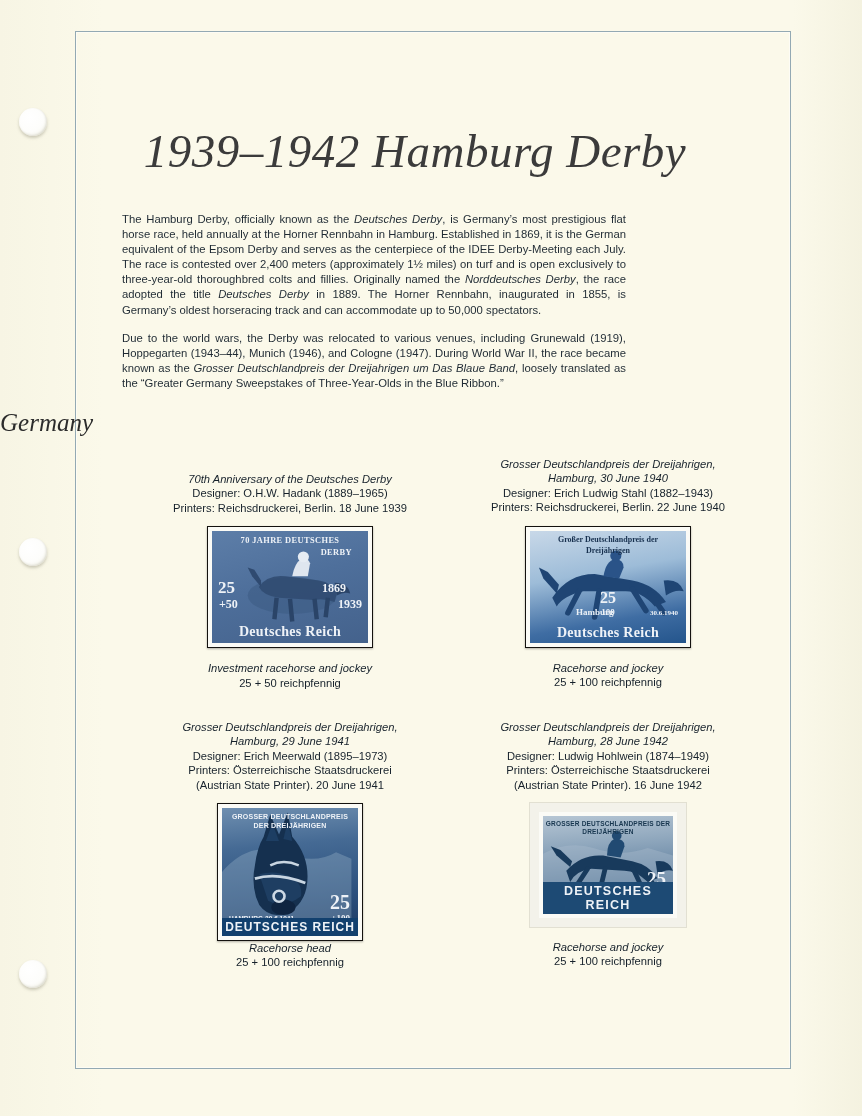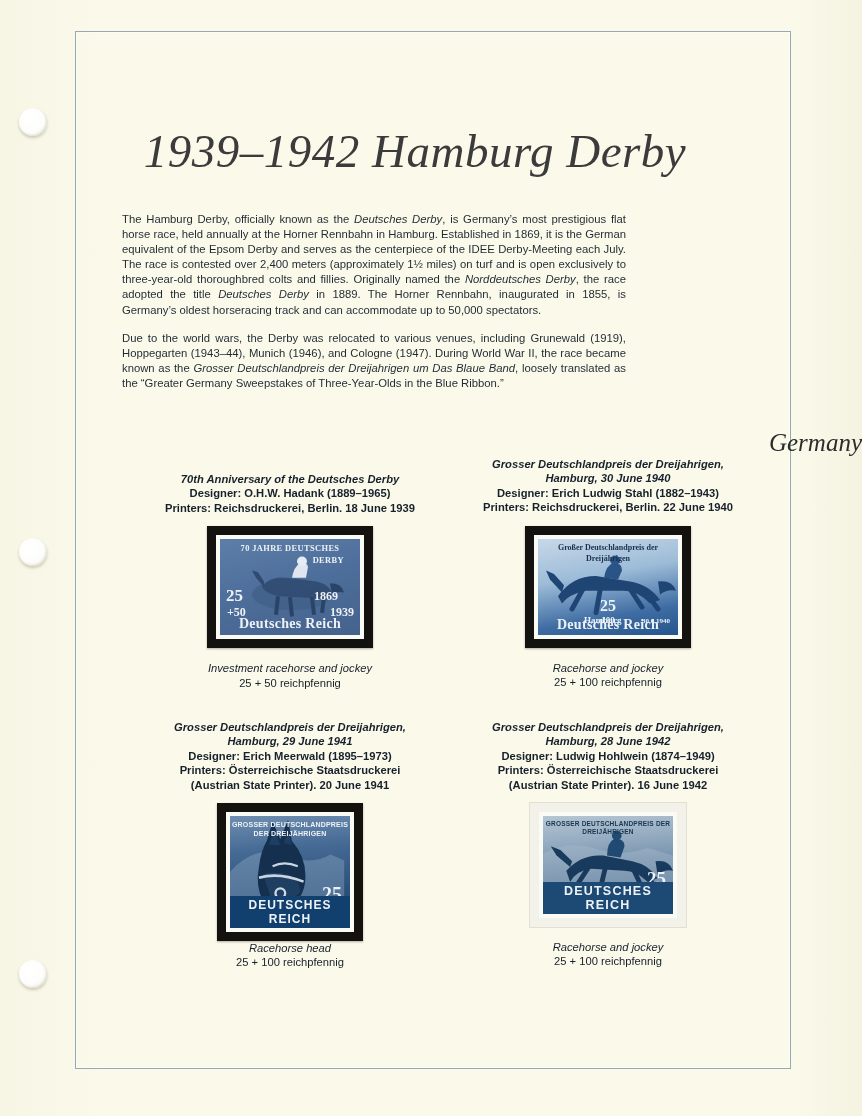--- a/index.html
+++ b/index.html
@@ -36,40 +36,40 @@
     font-style:italic;font-size:47px;color:#3b3b3b;letter-spacing:.5px;
   }
   .intro{
     position:absolute;left:122px;top:212px;width:504px;
     font-size:11.3px;line-height:15.1px;color:#1f2a33;text-align:justify;
   }
   .intro p{margin:0 0 13px 0;}
   .intro i{font-style:italic;}
 
   .country{
-    position:absolute;left:0;top:409px;width:862px;text-align:right;
+    position:absolute;left:0;top:409px;width:862px;text-align:left;
     font-family:"Liberation Serif", serif;font-style:italic;
-    font-size:25px;color:#2c2c2c;margin-top:20px;
+    font-size:25px;color:#2c2c2c;
   }
 
   .cell{position:absolute;width:360px;}
   .cell .head{
-    text-align:center;font-size:11.2px;line-height:14.4px;color:#16212b;font-weight:bold;
+    text-align:center;font-size:11.2px;line-height:14.4px;color:#16212b;
   }
   .cell .head .ital{font-style:italic;}
   .cell .foot{
     text-align:center;font-size:11.2px;line-height:14.4px;color:#16212b;
   }
   .cell .foot .ital{font-style:italic;}
 
   .mount{
     position:relative;margin:0 auto;
     box-sizing:border-box;
   }
-  .mount.black{background:#14120f;padding:9px;box-shadow:0 1px 2px rgba(0,0,0,.3);}
+  .mount.black{background:#14120f;padding:1px;box-shadow:0 1px 2px rgba(0,0,0,.3);}
   .mount.white{background:#f3f2ea;padding:9px;box-shadow:0 0 0 1px #e2e0d2;}
 
   .stamp{
     position:relative;width:100%;height:100%;
     background:#fbfbf6;
     box-sizing:border-box;
     padding:4px;
   }
   .stamp-inner{
     position:relative;width:100%;height:100%;overflow:hidden;

